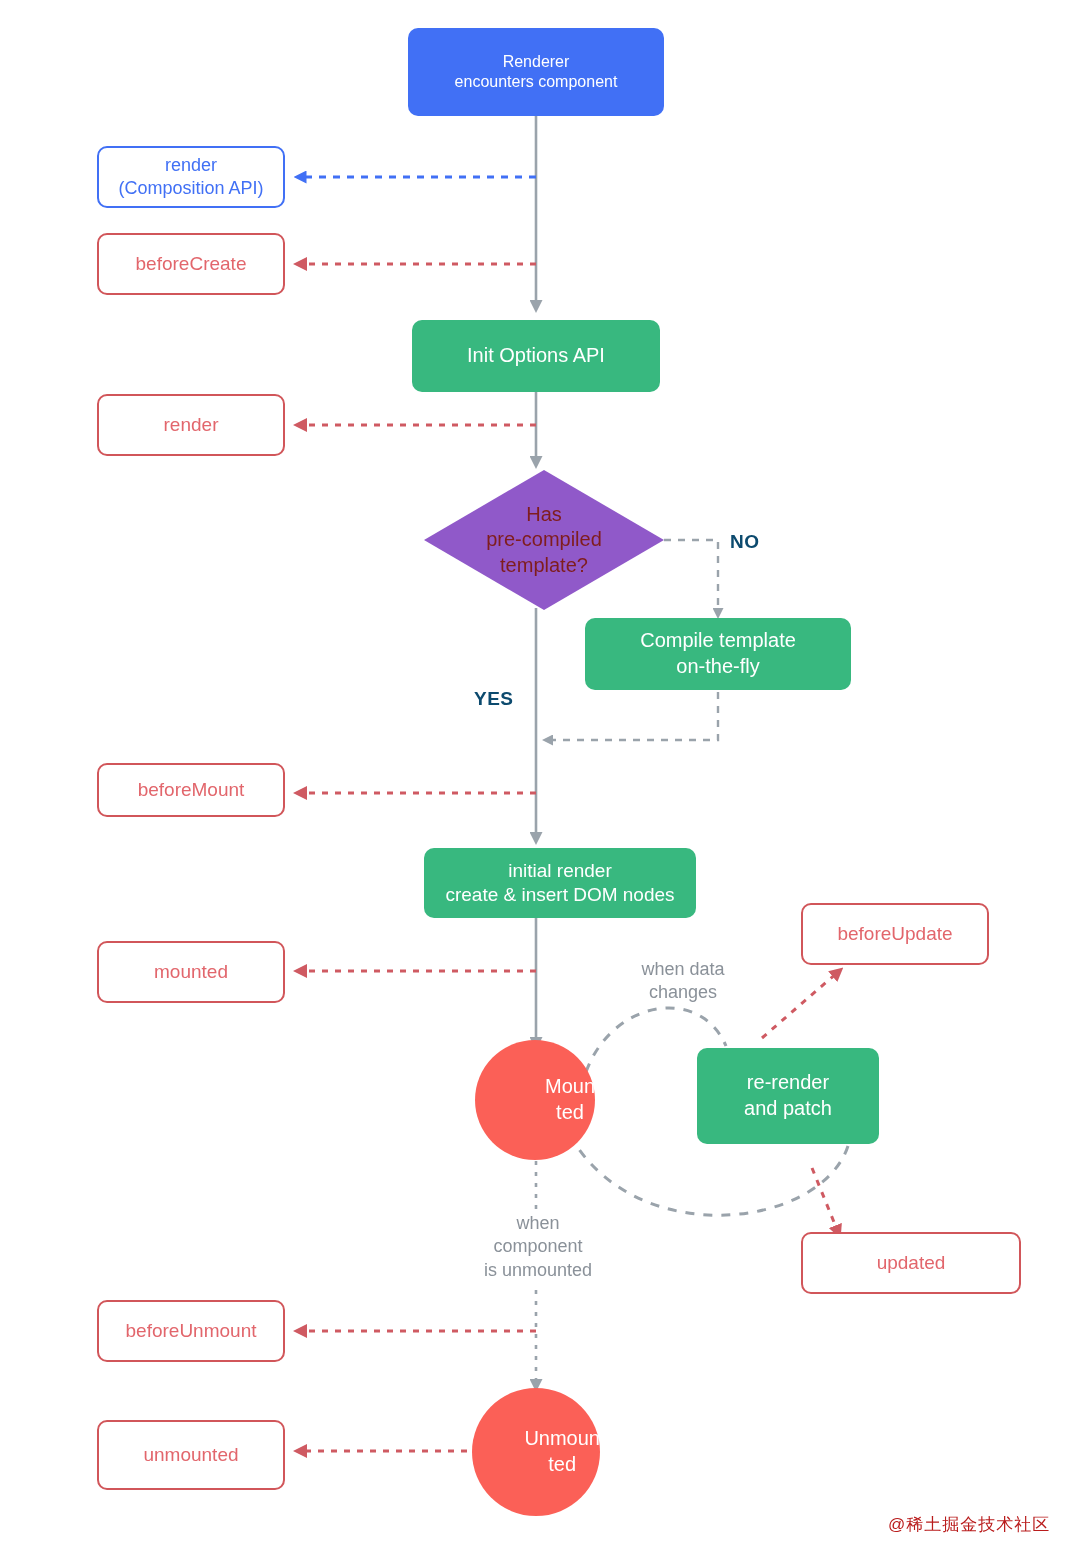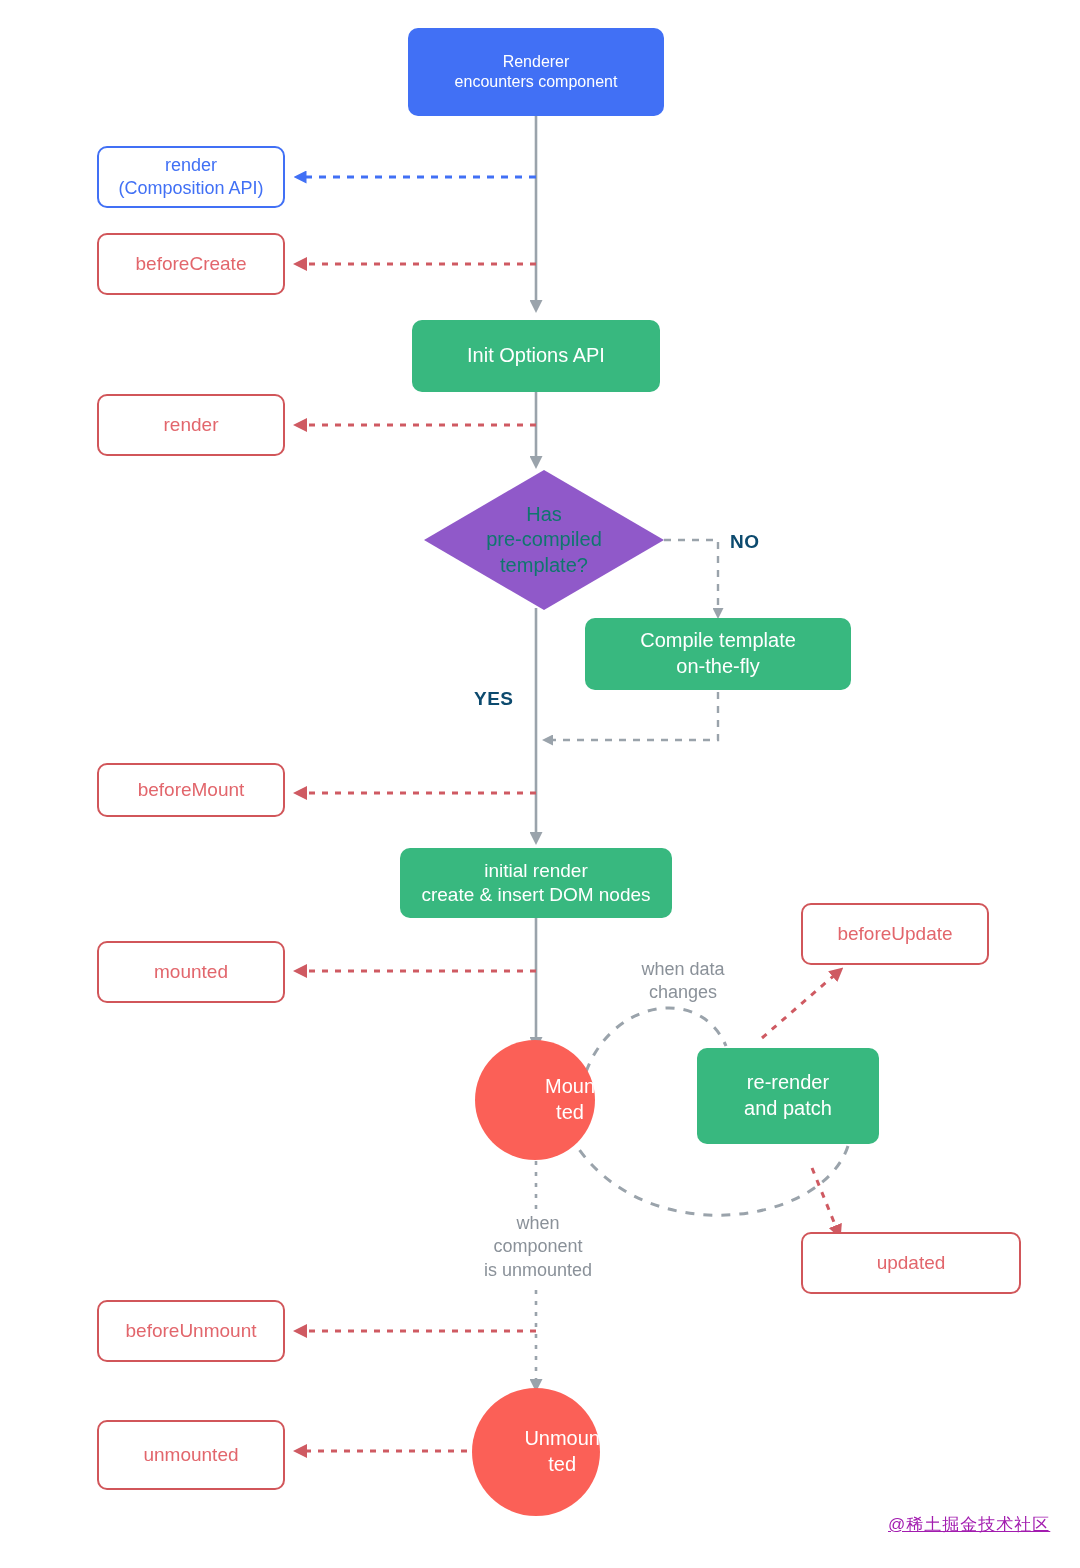--- a/index.html
+++ b/index.html
@@ -47,21 +47,21 @@
     font-size: 16px;
   }
   
   .n-green {
     background: #3cb878;
     background: #38b87f;
     border-radius: 10px;
     color: #ffffff;
     font-size: 20px;
   }
-  .n-green-sm { font-size: 19px; }
+  .n-green-sm { font-size: 19px; margin-left: 24px; }
   
   .n-hook {
     background: #ffffff;
     border: 2.5px solid #d9534f;
     border-color: #d1565a;
     border-radius: 10px;
     color: #e2666c;
     font-size: 19px;
   }
   
@@ -75,21 +75,21 @@
   
   .n-circle {
     background: #fb6057;
     border-radius: 50%;
     color: #ffffff;
     font-size: 20px;
     justify-content: flex-end;
   }
   
   .n-diamond {
-    color: #0f766e;
+    color: #7f1d1d;
     font-size: 20px;
     background: transparent;
   }
   .diamond-shape {
     position: absolute;
     left: 0; top: 0;
     width: 100%; height: 100%;
     background: #8e57c7;
     background: #9059c9;
     clip-path: polygon(50% 0%, 100% 50%, 50% 100%, 0% 50%);
@@ -109,24 +109,23 @@
   .flow-label {
     position: absolute;
     color: #8a9199;
     font-size: 18px;
     text-align: center;
     line-height: 1.3;
     white-space: pre-line;
   }
   .watermark {
     position: absolute;
-    color: #a21caf;
+    color: #b91c1c;
     font-size: 17px;
     letter-spacing: 1px;
-    text-decoration: underline;
   }
 </style>
 </head>
 <body>
 
 <div id="canvas">
 
   <svg id="edges" viewBox="0 0 1080 1568" width="1080" height="1568">
     <defs>
       <marker id="arrowGray" markerWidth="11" markerHeight="11" refX="5" refY="5.5" orient="auto" markerUnits="userSpaceOnUse">

